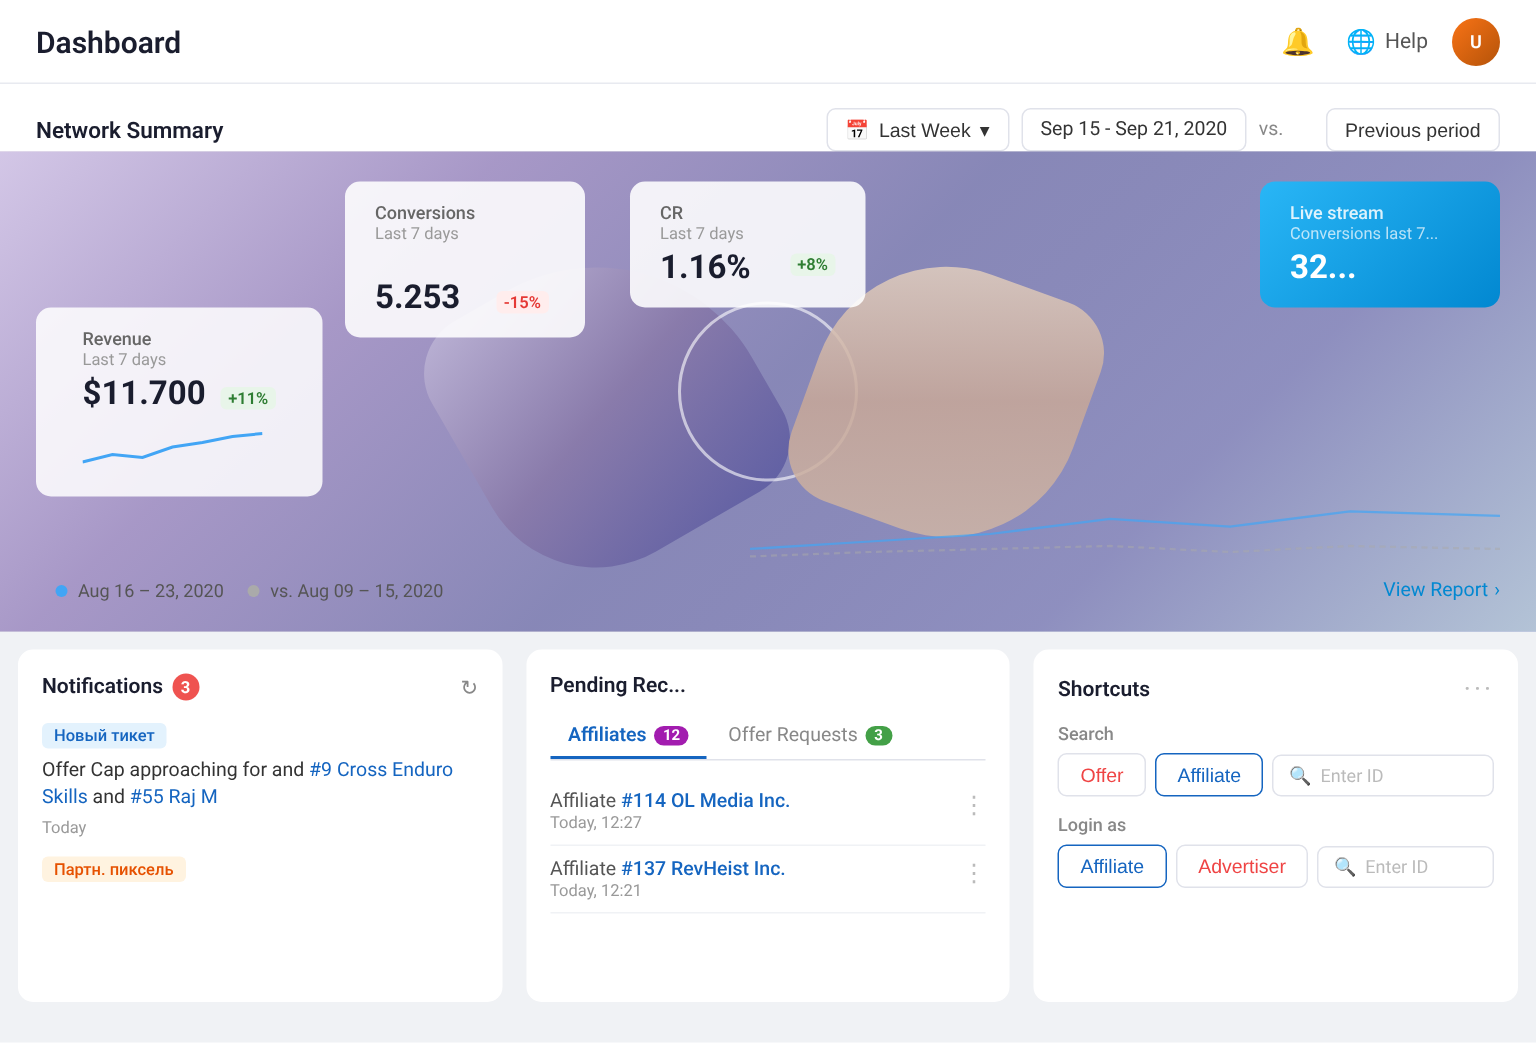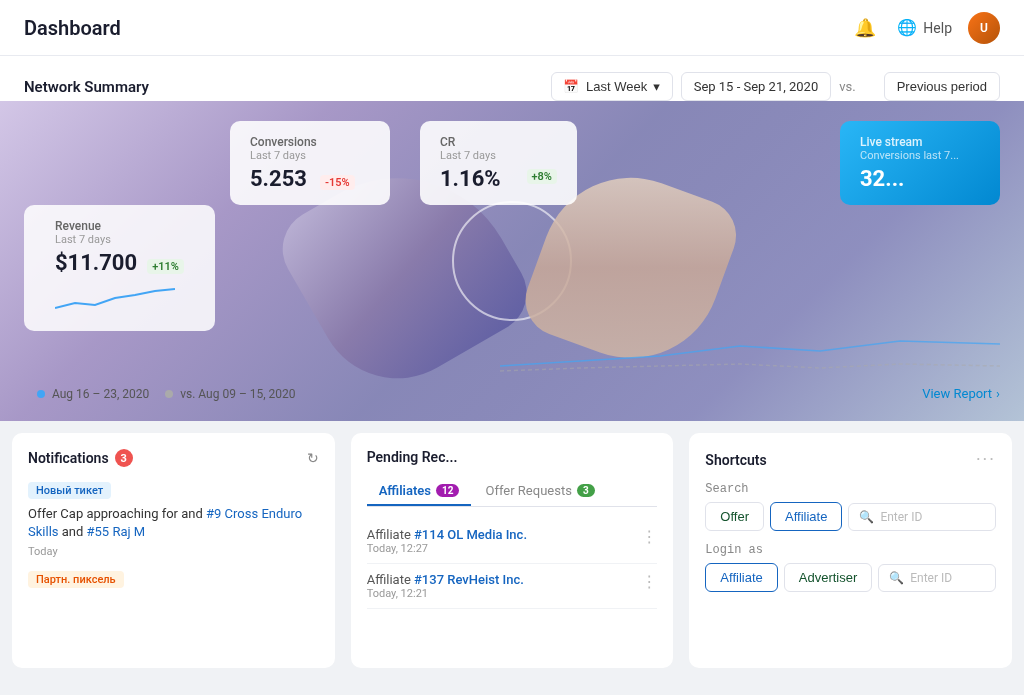--- a/index.html
+++ b/index.html
@@ -402,28 +402,28 @@
 
     
     .shortcuts-header {
       display: flex;
       justify-content: space-between;
       align-items: center;
     }
     .shortcuts-dots { color: #bbb; cursor: pointer; font-size: 18px; letter-spacing: 2px; }
 
     .shortcut-section { margin-bottom: 12px; }
-    .shortcut-label { font-size: 12px; color: #888; margin-bottom: 6px; font-weight: 500; font-family: Liberation Mono, monospace; }
+    .shortcut-label { font-size: 12px; color: #888; margin-bottom: 6px; font-weight: 500; }
     .shortcut-btns { display: flex; gap: 6px; flex-wrap: wrap; }
     .shortcut-btn {
       padding: 6px 14px;
       border: 1px solid #e0e2ea;
       border-radius: 6px;
       font-size: 13px;
-      color: #14532d;
+      color: #ef4444;
       cursor: pointer;
       background: #fff;
     }
     .shortcut-btn.active {
       background: #fff;
       border-color: #1565c0;
       color: #1565c0;
     }
     .search-input-row {
       display: flex;
@@ -476,21 +476,21 @@
 
       <div class="handshake-visual">
         <div class="hand-left"></div>
         <div class="circle-overlay"></div>
         <div class="hand-right"></div>
       </div>
 
       <div class="conversions-card">
         <div class="stat-label">Conversions</div>
         <div class="stat-period">Last 7 days</div>
-        <div style="display:flex;align-items:baseline;gap:7px;">
+        <div style="display:flex;align-items:baseline;gap:18px;margin-top:20px;">
           <span class="stat-value">5.253</span>
           <span class="stat-badge negative">-15%</span>
         </div>
       </div>
 
       <div class="cr-card">
         <div class="stat-label">CR</div>
         <div class="stat-period">Last 7 days</div>
         <div style="display:flex;align-items:center;gap:20px;">
           <span class="stat-value">1.16%</span>

